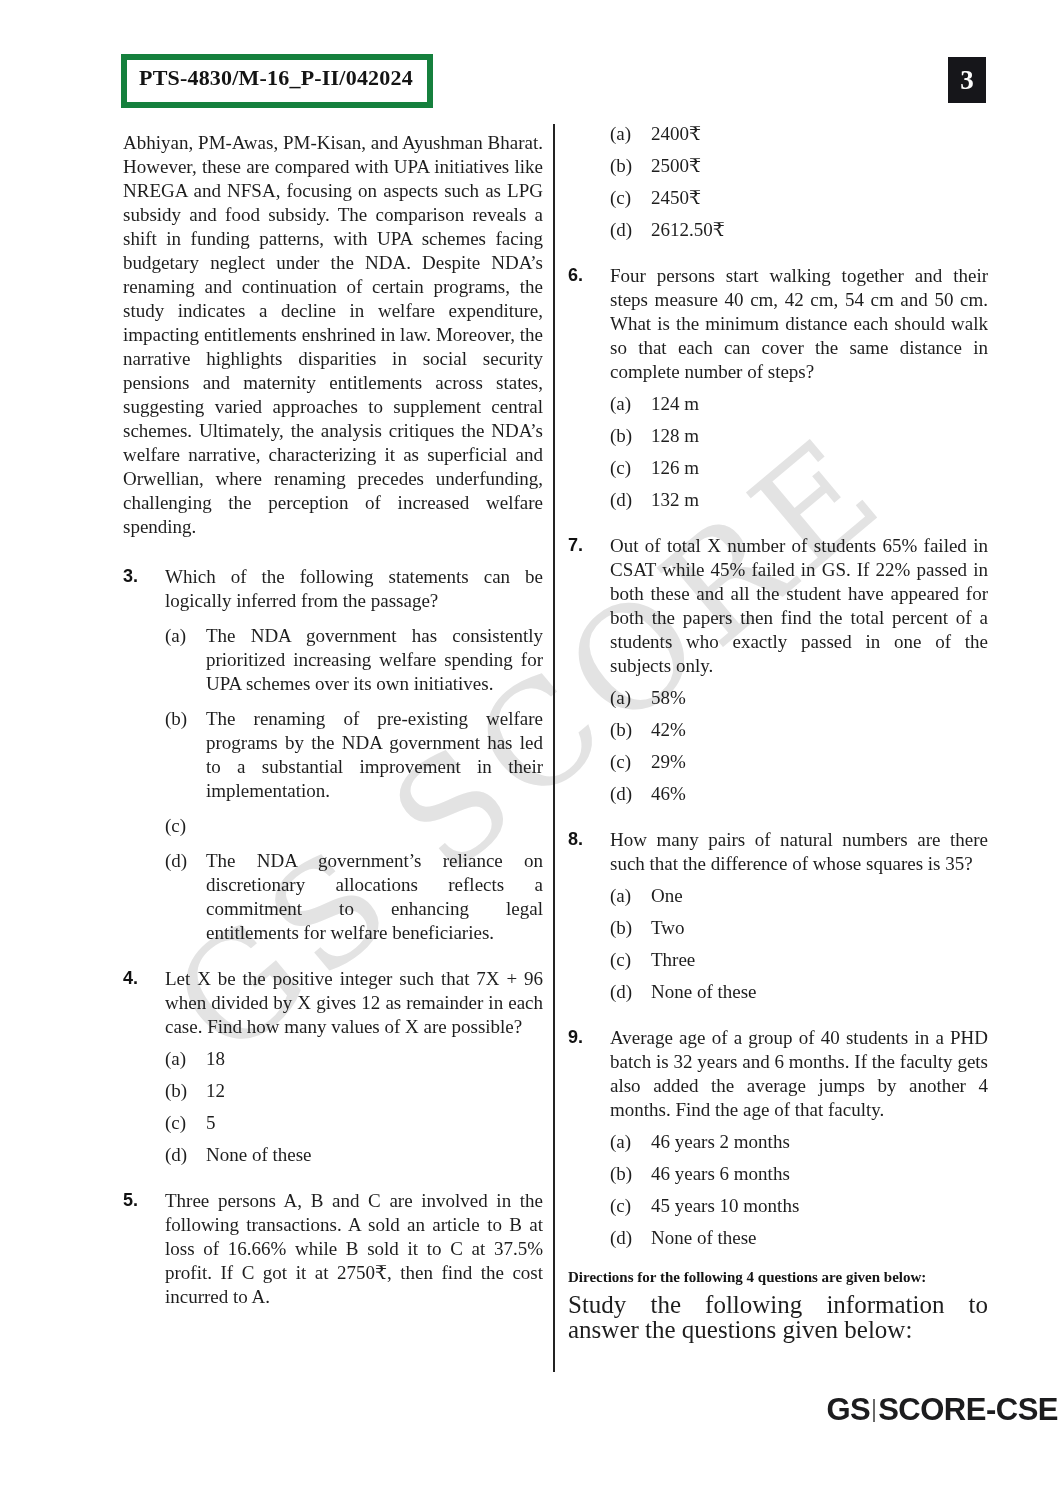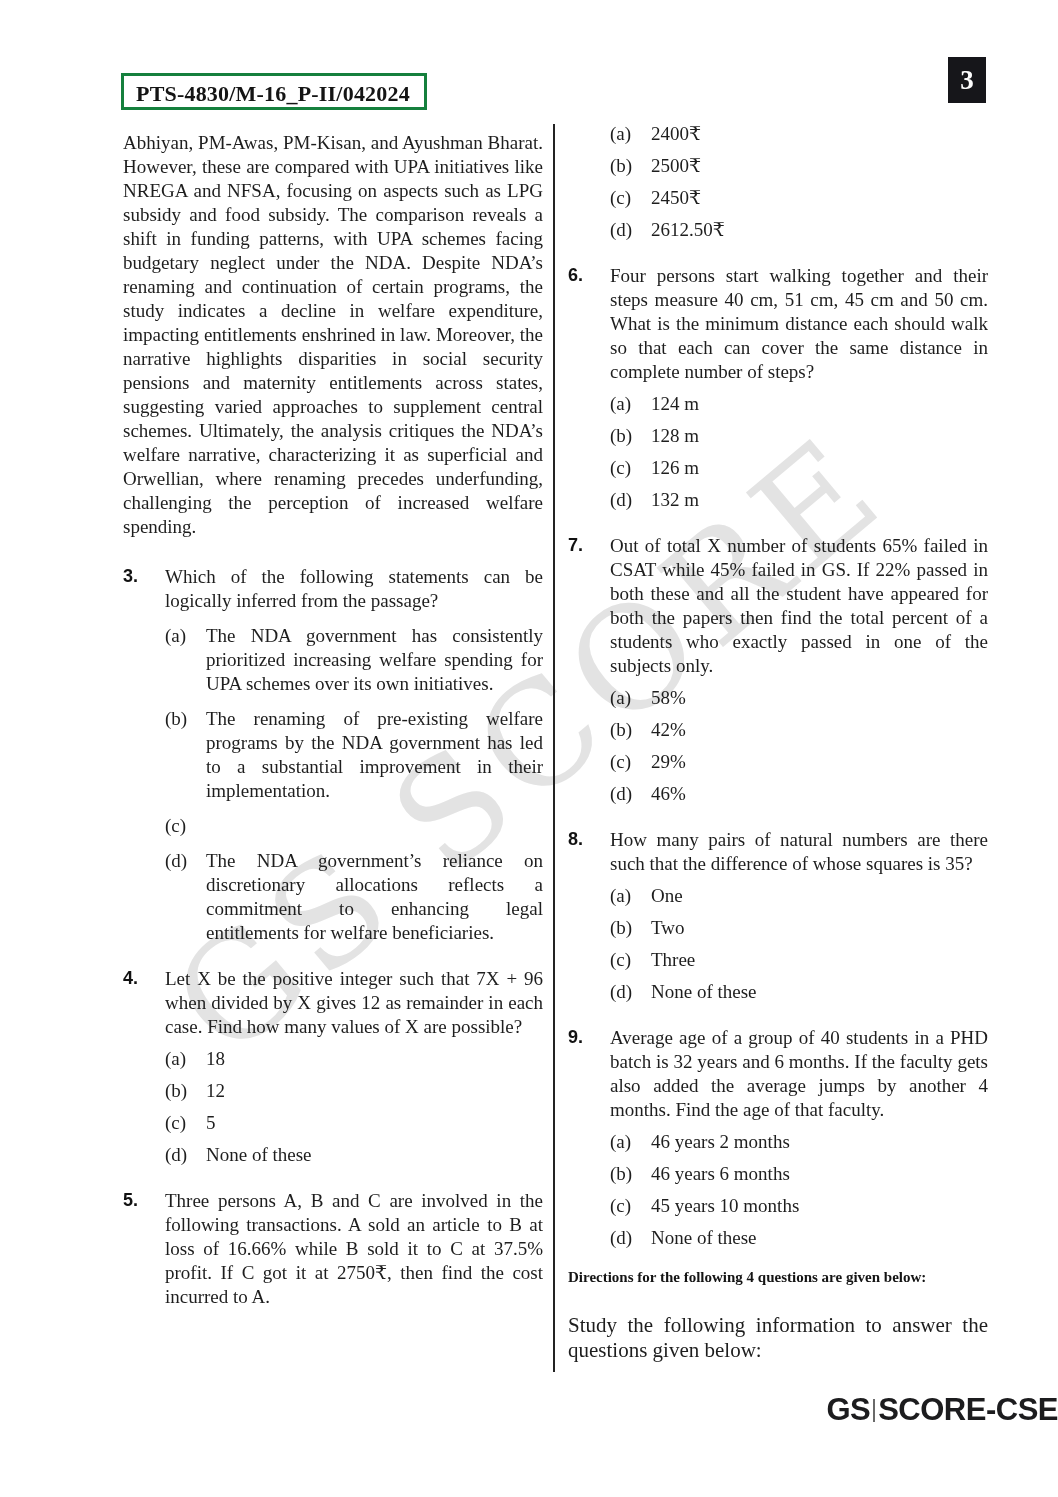--- a/index.html
+++ b/index.html
@@ -6,23 +6,23 @@
   .page{
     position:relative;
     width:1058px;height:1497px;
     background:#ffffff;
     overflow:hidden;
     font-family:"Liberation Serif","DejaVu Serif",serif;
     color:#1e1e1e;
   }
   
   .doc-code-box{
-    position:absolute;left:121px;top:73px;
-    border:3px solid #15803d;
-    padding:5px 14px 0 12px;
+    position:absolute;left:121px;top:54px;
+    border:6px solid #15803d;
+    padding:5px 14px 11px 12px;
     font-weight:bold;font-size:22px;letter-spacing:0.2px;
     color:#141414;background:#fff;
   }
   .page-badge{
     position:absolute;left:948px;top:57px;
     width:38px;height:46px;
     background:#16161a;color:#fdfdfd;
     display:flex;align-items:center;justify-content:center;
     font-size:27px;font-weight:bold;
   }
@@ -59,21 +59,21 @@
   .opts.roomy .opt{margin-top:11px;}
   .oletter{width:41px;flex-shrink:0;font-size:19px;line-height:24px;}
   .otext{flex:1;font-size:19px;line-height:24px;text-align:justify;}
   .opts.top-carry{margin-top:4px;}
   .directions-title{
     margin-top:13px;
     font-weight:bold;font-size:15px;line-height:28px;
     text-align:justify;color:#141414;
   }
   .directions-sub{
-    margin-top:22px;font-size:21px;line-height:25px;text-align:justify;
+    margin-top:1px;font-size:25px;line-height:25px;text-align:justify;
   }
   
   .footer-logo{
     position:absolute;left:0;right:0;top:1392px;
     text-align:right;z-index:1;
     font-family:"Liberation Sans","DejaVu Sans",sans-serif;
     font-weight:700;font-size:31px;letter-spacing:-0.5px;color:#1c1c1e;
   }
   .footer-logo .vbar{
     display:inline-block;width:2px;height:23px;
@@ -168,21 +168,21 @@
         <div class="otext">2450₹</div>
       </div>
       <div class="opt">
         <span class="oletter">(d)</span>
         <div class="otext">2612.50₹</div>
       </div>
     </div>
 
     <div class="q">
       <span class="qnum">6.</span>
-      <div class="qtext">Four persons start walking together and their steps measure 40 cm, 51 cm, 45 cm and 50 cm. What is the minimum distance each should walk so that each can cover the same distance in complete number of steps?</div>
+      <div class="qtext">Four persons start walking together and their steps measure 40 cm, 42 cm, 54 cm and 50 cm. What is the minimum distance each should walk so that each can cover the same distance in complete number of steps?</div>
     </div>
     <div class="opts">
       <div class="opt">
         <span class="oletter">(a)</span>
         <div class="otext">124 m</div>
       </div>
       <div class="opt">
         <span class="oletter">(b)</span>
         <div class="otext">128 m</div>
       </div>

